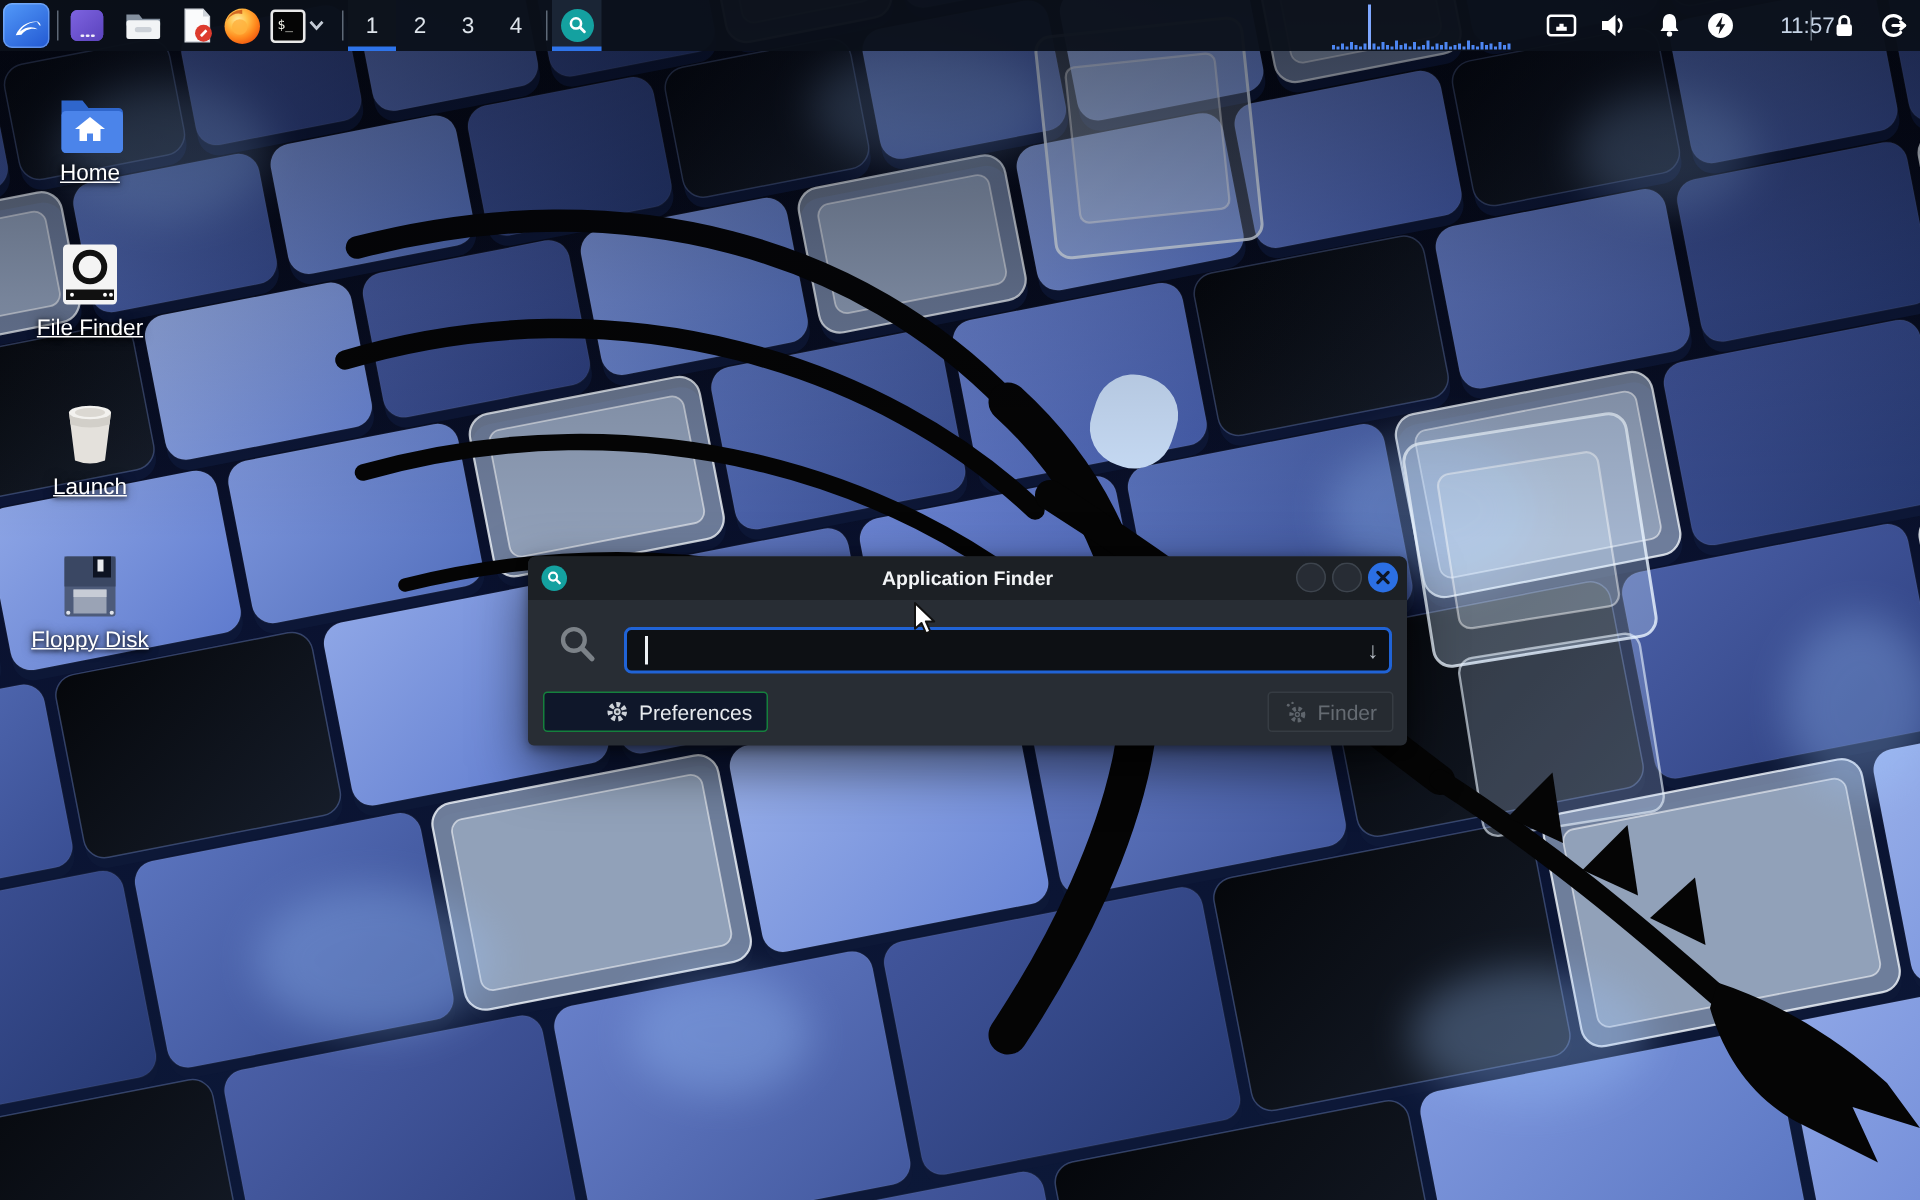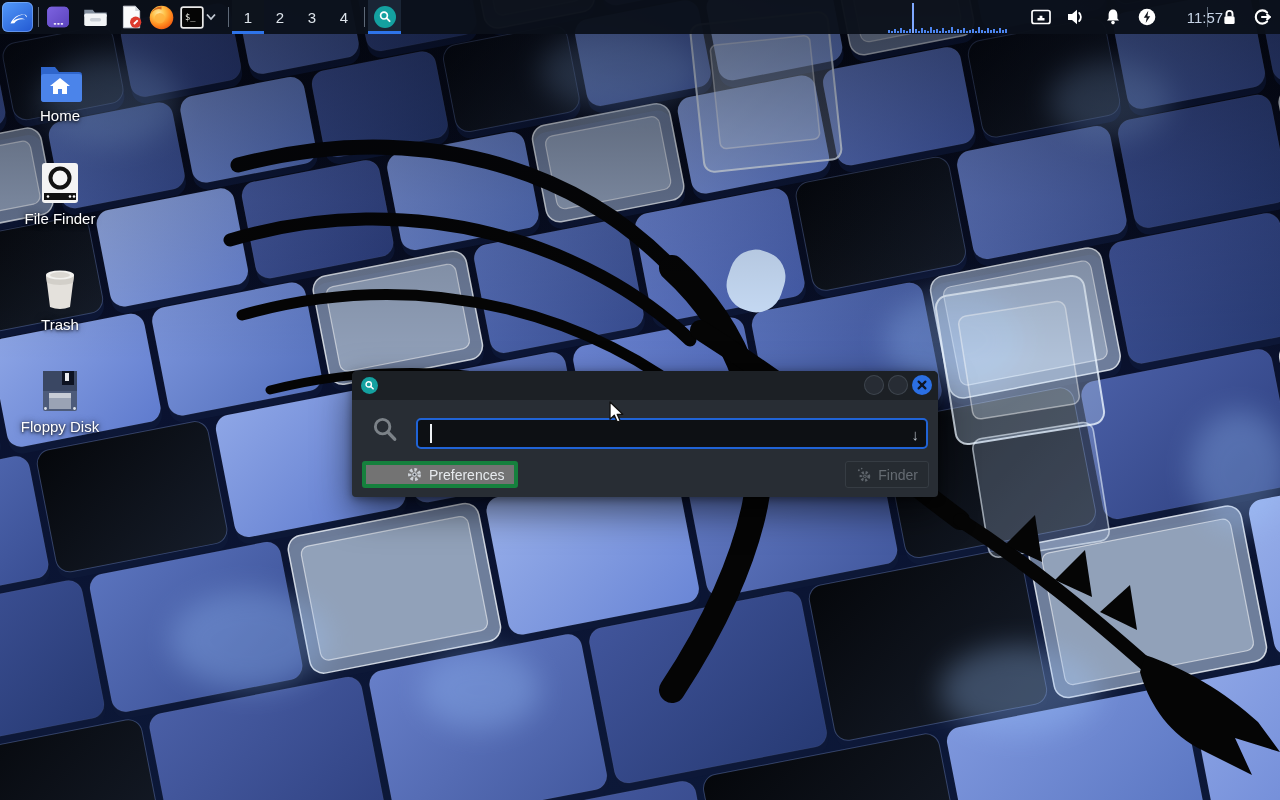--- a/index.html
+++ b/index.html
@@ -23,21 +23,21 @@
   .ws.active::after,.taskbtn::after{content:"";position:absolute;left:0;bottom:0;width:100%;height:3px;background:#2e74ea;}
   .taskbtn{left:368px;width:33px;background:rgba(40,54,74,.55);}
   .teal-circle{width:22px;height:22px;border-radius:50%;background:#14a1a0;display:flex;align-items:center;justify-content:center;}
   .cpu{left:888px;width:132px;height:34px;position:absolute;top:0;}
   .cpu i{position:absolute;bottom:1px;width:2px;background:#4d86f2;display:block;}
   .clock{color:#c6d3e5;font-size:15px;}
   
   .desktop-icon{position:absolute;left:8px;width:104px;text-align:center;z-index:5;cursor:default;}
   .desktop-icon .ic{height:46px;display:flex;align-items:flex-end;justify-content:center;}
   .desktop-icon .lbl{margin-top:5px;color:#fff;font-size:15px;
-    text-shadow:0 1px 3px rgba(0,0,0,.95),0 0 7px rgba(0,0,0,.65);}
+    text-shadow:0 1px 3px rgba(0,0,0,.95),0 0 7px rgba(0,0,0,.65);text-decoration:underline;}
   
   .finder{position:absolute;left:352px;top:371px;width:586px;height:126px;z-index:50;
     border-radius:5px 5px 4px 4px;background:#282d34;
     box-shadow:0 14px 36px rgba(0,0,0,.55),0 2px 8px rgba(0,0,0,.4);}
   .titlebar{position:relative;height:29px;background:#1c2025;border-radius:5px 5px 0 0;
     display:flex;align-items:center;}
   .tb-icon{position:absolute;left:9px;top:6px;width:17px;height:17px;border-radius:50%;
     background:#14a1a0;display:flex;align-items:center;justify-content:center;}
   .title{position:absolute;left:0;right:0;text-align:center;color:#f2f4f6;font-size:13px;font-weight:bold;}
   .winbtns{position:absolute;right:6px;top:4px;display:flex;gap:4px;}
@@ -48,21 +48,21 @@
   .entry{position:absolute;left:64px;top:47px;width:512px;height:31px;background:#0d1014;
     border:2px solid #2063d6;border-radius:5px;box-sizing:border-box;}
   .entry input{position:absolute;inset:0;width:100%;height:100%;box-sizing:border-box;
     background:transparent;border:none;outline:none;color:#e8ecf0;font-size:14px;padding:0 24px 0 10px;
     font-family:"Liberation Sans",sans-serif;}
   .caret{position:absolute;left:12px;top:4px;width:2px;height:19px;background:#edf1f5;}
   .entry .arrow{position:absolute;right:7px;top:50%;transform:translateY(-50%);
     color:#b6bdc5;font-size:15px;pointer-events:none;}
   .btn{position:absolute;display:flex;align-items:center;gap:6px;height:27px;padding:0 10px;
     border-radius:3px;font-size:14px;box-sizing:border-box;cursor:default;}
-  .btn.prefs{left:10px;top:90px;background:#737373;border:4px solid #15803d;color:#e7eaee;padding-left:40px;}
+  .btn.prefs{left:10px;top:90px;background:#0f172a;border:1px solid #15803d;color:#e7eaee;padding-left:40px;}
   .btn.launch{right:9px;top:90px;background:#262b31;border:1px solid #363c43;color:#656b72;}
   .cursor{position:absolute;left:609px;top:401px;z-index:99;pointer-events:none;}
 </style>
 </head>
 <body>
 
 <svg class="wallpaper" width="1280" height="800" viewBox="0 0 1280 800">
   <defs>
     <linearGradient id="bgGrad" x1="0" y1="0" x2="0" y2="1">
       <stop offset="0" stop-color="#05070f"></stop>
@@ -395,21 +395,21 @@
 
 <div class="desktop-icon" style="top:265px">
   <div class="ic">
     <svg width="40" height="44" viewBox="0 0 40 44">
       <path d="M6,8 L34,8 L30,40 Q20,44 10,40 Z" fill="#e4e1dc"></path>
       <path d="M6,8 L34,8 L33,16 Q20,20 7,16 Z" fill="#d2cfc9"></path>
       <ellipse cx="20" cy="8" rx="14" ry="4.5" fill="#f3f2ef"></ellipse>
       <ellipse cx="20" cy="8" rx="10" ry="3" fill="#dbd8d2"></ellipse>
     </svg>
   </div>
-  <div class="lbl">Trash</div>
+  <div class="lbl">Launch</div>
 </div>
 
 <div class="desktop-icon" style="top:367px">
   <div class="ic">
     <svg width="40" height="44" viewBox="0 0 40 44">
       <rect x="3" y="2" width="34" height="40" rx="2" fill="#4d5b7a"></rect>
       <rect x="3" y="2" width="34" height="20" fill="#3a4763"></rect>
       <rect x="22" y="2" width="12" height="14" fill="#0d1322"></rect>
       <rect x="25" y="4" width="4" height="8" fill="#e8eaee"></rect>
       <rect x="9" y="24" width="22" height="16" fill="#9aa3b5"></rect>
@@ -615,20 +615,21 @@
 </div>
 
 <div class="finder">
   <div class="titlebar">
     <span class="tb-icon">
       <svg width="11" height="11" viewBox="0 0 14 14">
         <circle cx="6" cy="5.6" r="3.4" fill="none" stroke="#fff" stroke-width="1.8"></circle>
         <line x1="8.6" y1="8.2" x2="11.6" y2="11.2" stroke="#fff" stroke-width="2" stroke-linecap="round"></line>
       </svg>
     </span>
+    <div class="title">Application Finder</div>
     <div class="winbtns">
       <div class="wbtn"></div>
       <div class="wbtn"></div>
       <div class="wbtn close">
         <svg width="10" height="10" viewBox="0 0 10 10">
           <line x1="1.6" y1="1.6" x2="8.4" y2="8.4" stroke="#0e1626" stroke-width="2.2" stroke-linecap="round"></line>
           <line x1="8.4" y1="1.6" x2="1.6" y2="8.4" stroke="#0e1626" stroke-width="2.2" stroke-linecap="round"></line>
         </svg>
       </div>
     </div>

